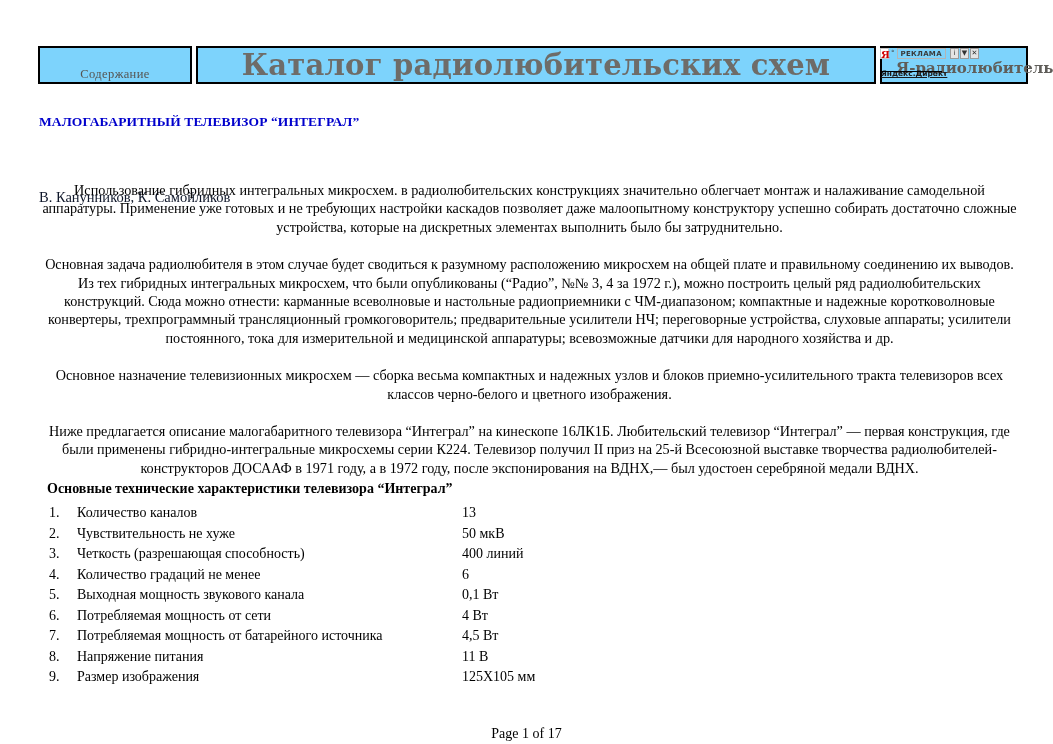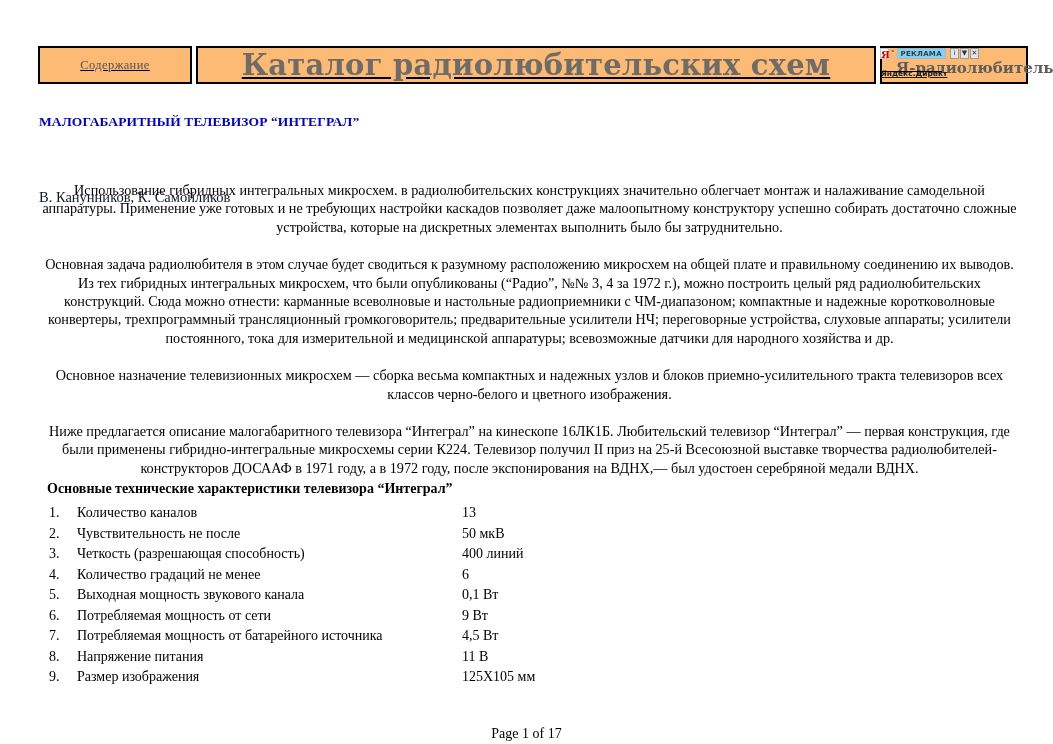--- a/index.html
+++ b/index.html
@@ -23,26 +23,25 @@
     left: 38px;
     top: 46px;
     width: 990px;
     height: 38px;
     display: flex;
     align-items: stretch;
     gap: 4px;
   }
   .hdr-box {
     border: 2px solid #000000;
-    background: #fdba74;
-    display: flex;
-    align-items: center;
+    background: #7dd3fc;
+    display: flex;
+    align-items: flex-end;
     justify-content: center;
     box-sizing: border-box;
-    text-decoration: underline;
   }
   .hdr-contents {
     width: 154px;
     flex: 0 0 154px;
   }
   .hdr-contents .lbl {
     font-size: 12.5px;
     color: #565451;
     font-family: "Liberation Serif", "DejaVu Serif", serif;
     letter-spacing: .4px;
@@ -299,42 +298,42 @@
   <div class="specs-heading">Основные технические характеристики телевизора “Интеграл”</div>
   <table class="specs-table">
     <tbody>
       <tr>
         <td class="col-num">1.</td>
         <td class="col-name">Количество каналов</td>
         <td class="col-val">13</td>
       </tr>
       <tr>
         <td class="col-num">2.</td>
-        <td class="col-name">Чувствительность не после</td>
+        <td class="col-name">Чувствительность не хуже</td>
         <td class="col-val">50 мкВ</td>
       </tr>
       <tr>
         <td class="col-num">3.</td>
         <td class="col-name">Четкость (разрешающая способность)</td>
         <td class="col-val">400 линий</td>
       </tr>
       <tr>
         <td class="col-num">4.</td>
         <td class="col-name">Количество градаций не менее</td>
         <td class="col-val">6</td>
       </tr>
       <tr>
         <td class="col-num">5.</td>
         <td class="col-name">Выходная мощность звукового канала</td>
         <td class="col-val">0,1 Вт</td>
       </tr>
       <tr>
         <td class="col-num">6.</td>
         <td class="col-name">Потребляемая мощность от сети</td>
-        <td class="col-val">9 Вт</td>
+        <td class="col-val">4 Вт</td>
       </tr>
       <tr>
         <td class="col-num">7.</td>
         <td class="col-name">Потребляемая мощность от батарейного источника</td>
         <td class="col-val">4,5 Вт</td>
       </tr>
       <tr>
         <td class="col-num">8.</td>
         <td class="col-name">Напряжение питания</td>
         <td class="col-val">11 В</td>

